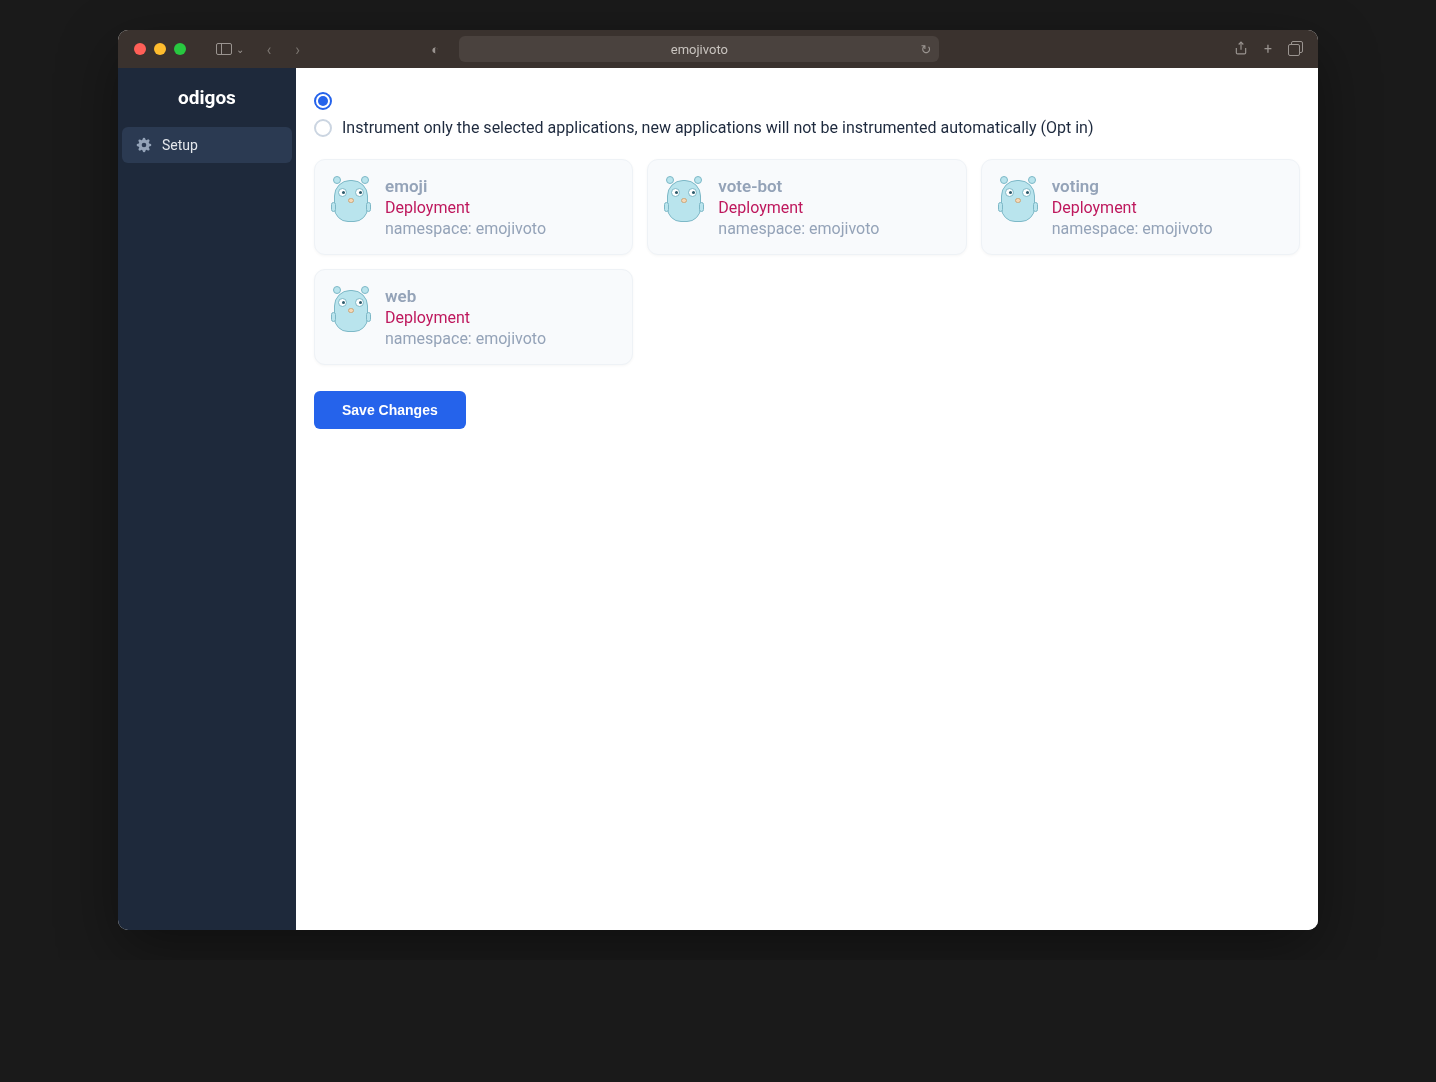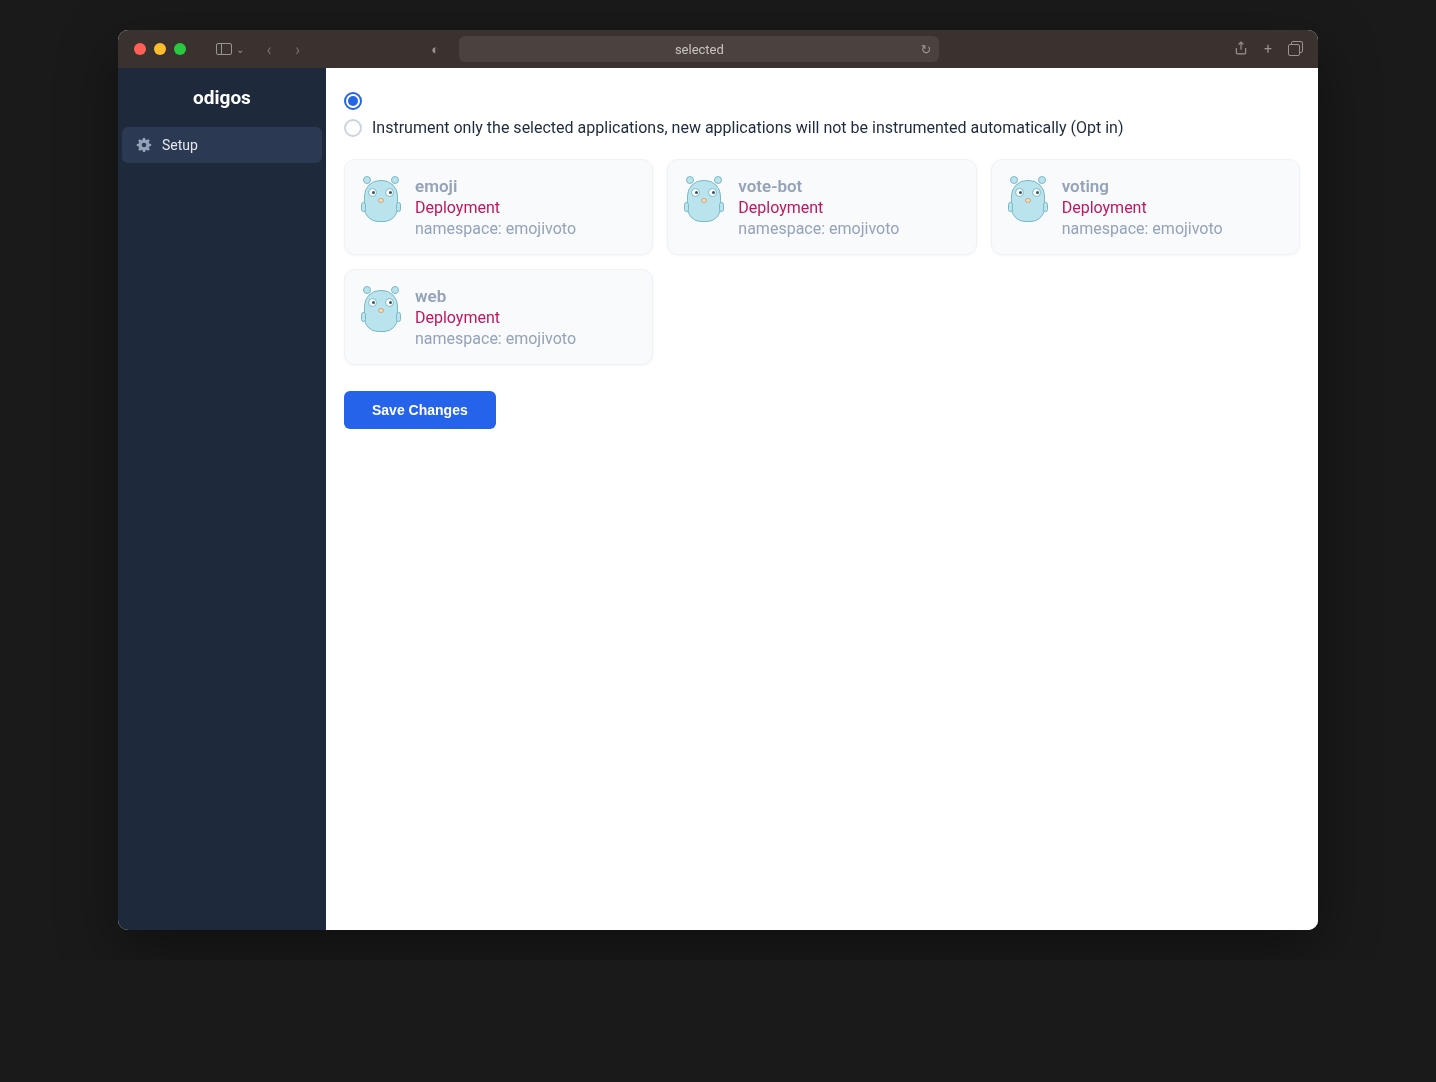--- a/index.html
+++ b/index.html
@@ -124,21 +124,21 @@
       border-radius: 2px;
     }
     .tabs-icon::before { top: 0; left: 3px; }
     .tabs-icon::after { top: 3px; left: 0; background: #3a322e; }
     .content {
       flex: 1;
       display: flex;
       overflow: hidden;
     }
     .sidebar {
-      width: 208px;
+      width: 178px;
       background: #1e293b;
       color: #fff;
       padding-top: 18px;
     }
     .sidebar-brand {
       text-align: center;
       font-weight: 700;
       font-size: 19px;
       margin-bottom: 18px;
     }
@@ -335,21 +335,21 @@
       <div class="traffic-light tl-green"></div>
     </div>
     <div class="titlebar-btn">
       <div class="sidebar-toggle"></div>
       <span class="chevron-down">⌄</span>
     </div>
     <div class="nav-arrow">‹</div>
     <div class="nav-arrow">›</div>
     <div class="addr-bar">
       <span class="shield-icon">◐</span>
-      <span>selected</span>
+      <span>emojivoto</span>
       <span class="reload-icon">↻</span>
     </div>
     <div class="titlebar-right">
       <span>
         <svg width="14" height="14" viewBox="0 0 24 24" fill="none" stroke="currentColor" stroke-width="2">
             <path d="M4 12v8a2 2 0 0 0 2 2h12a2 2 0 0 0 2-2v-8"></path>
             <polyline points="16 6 12 2 8 6"></polyline>
             <line x1="12" y1="2" x2="12" y2="15"></line>
           </svg>
       </span>

